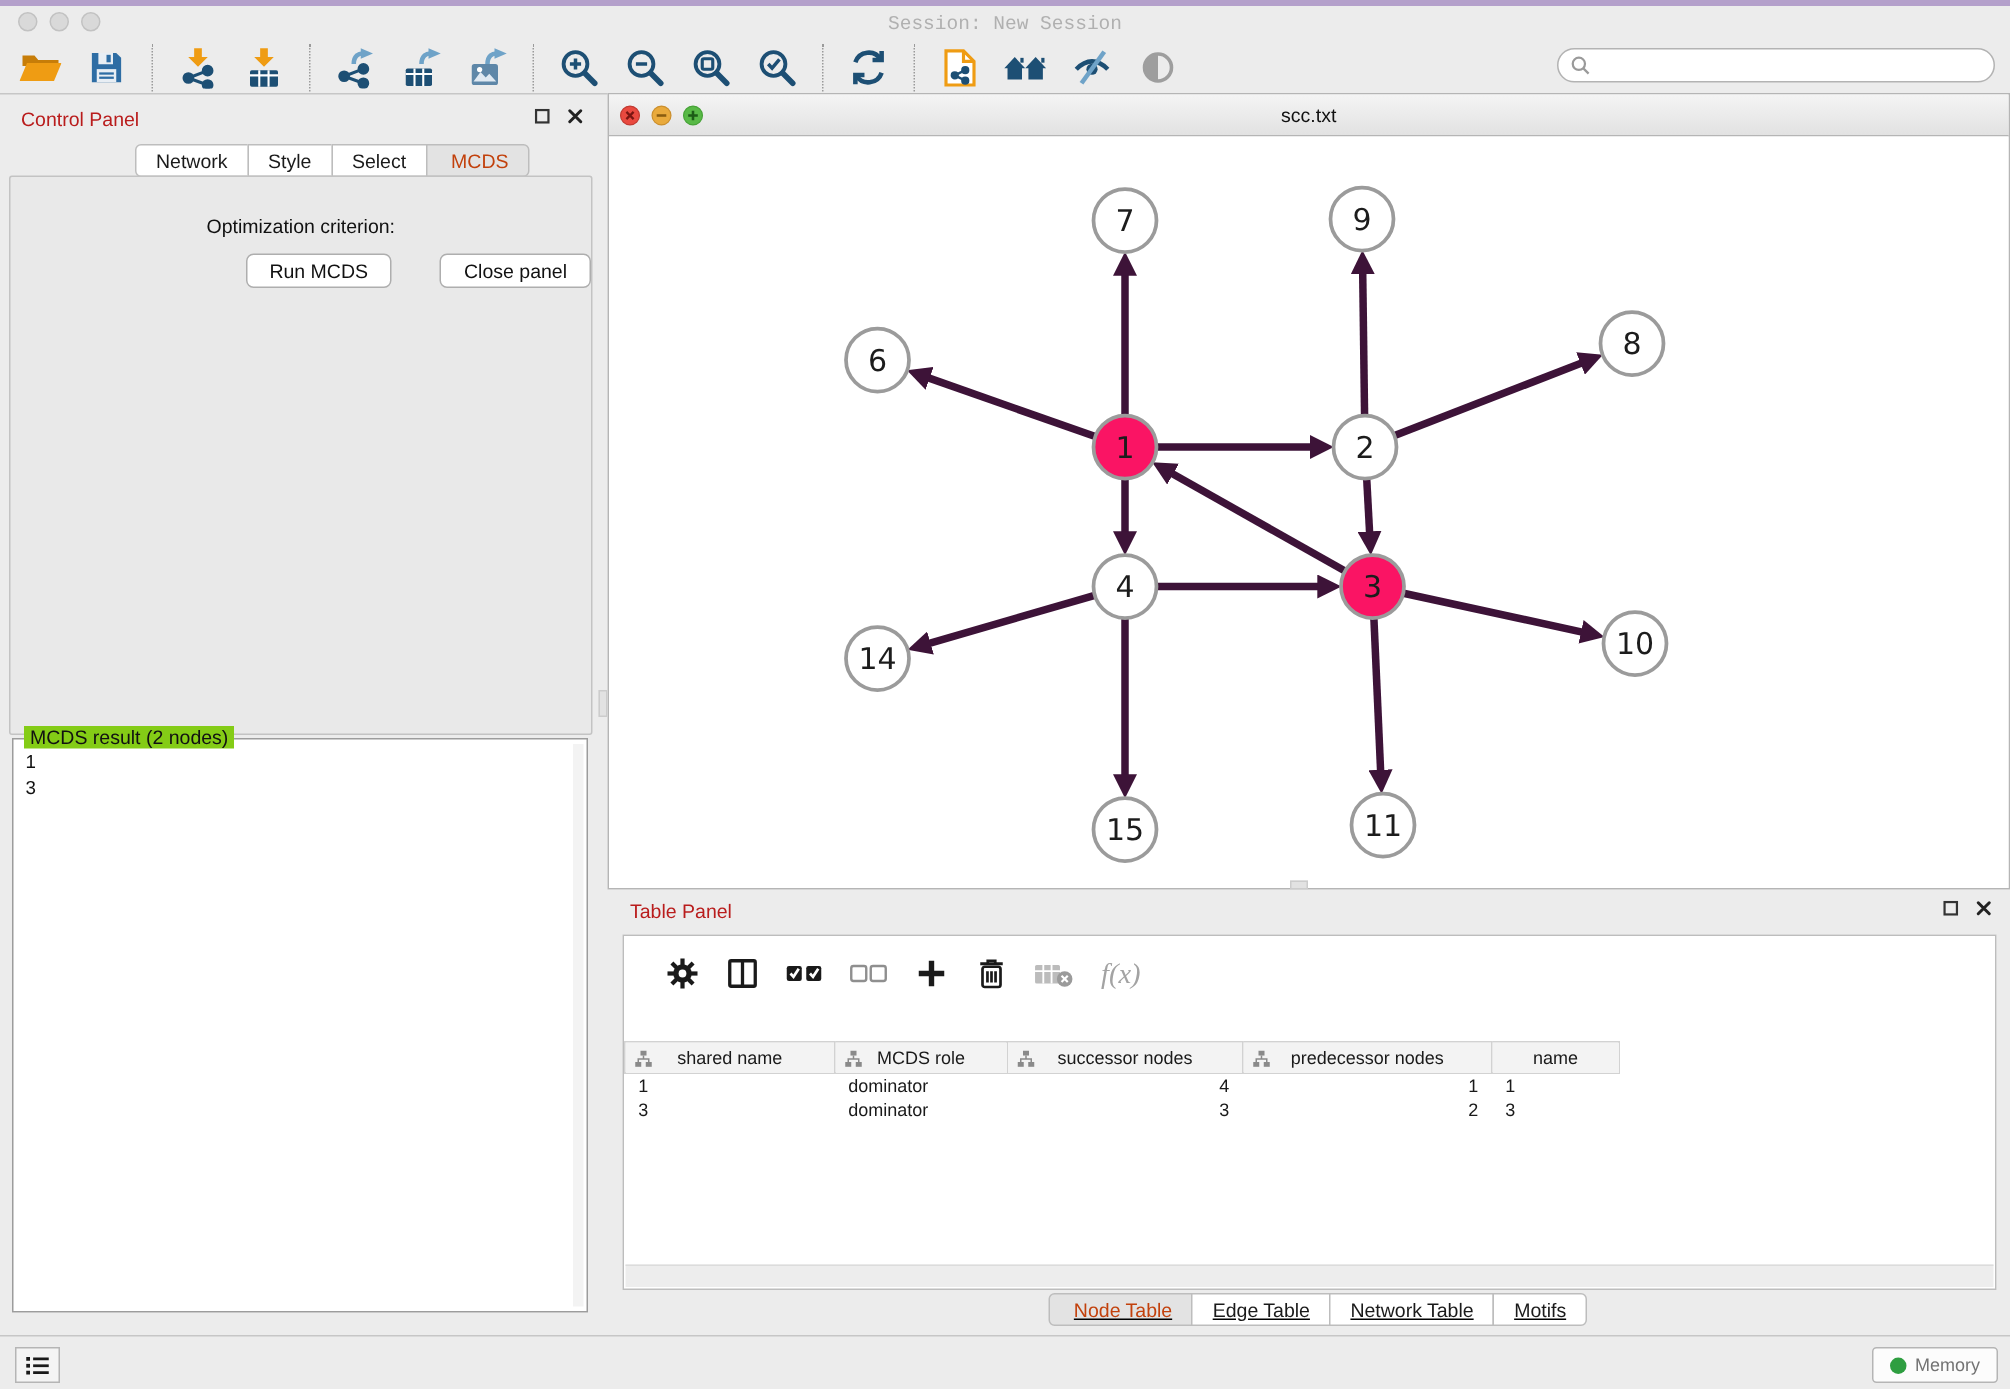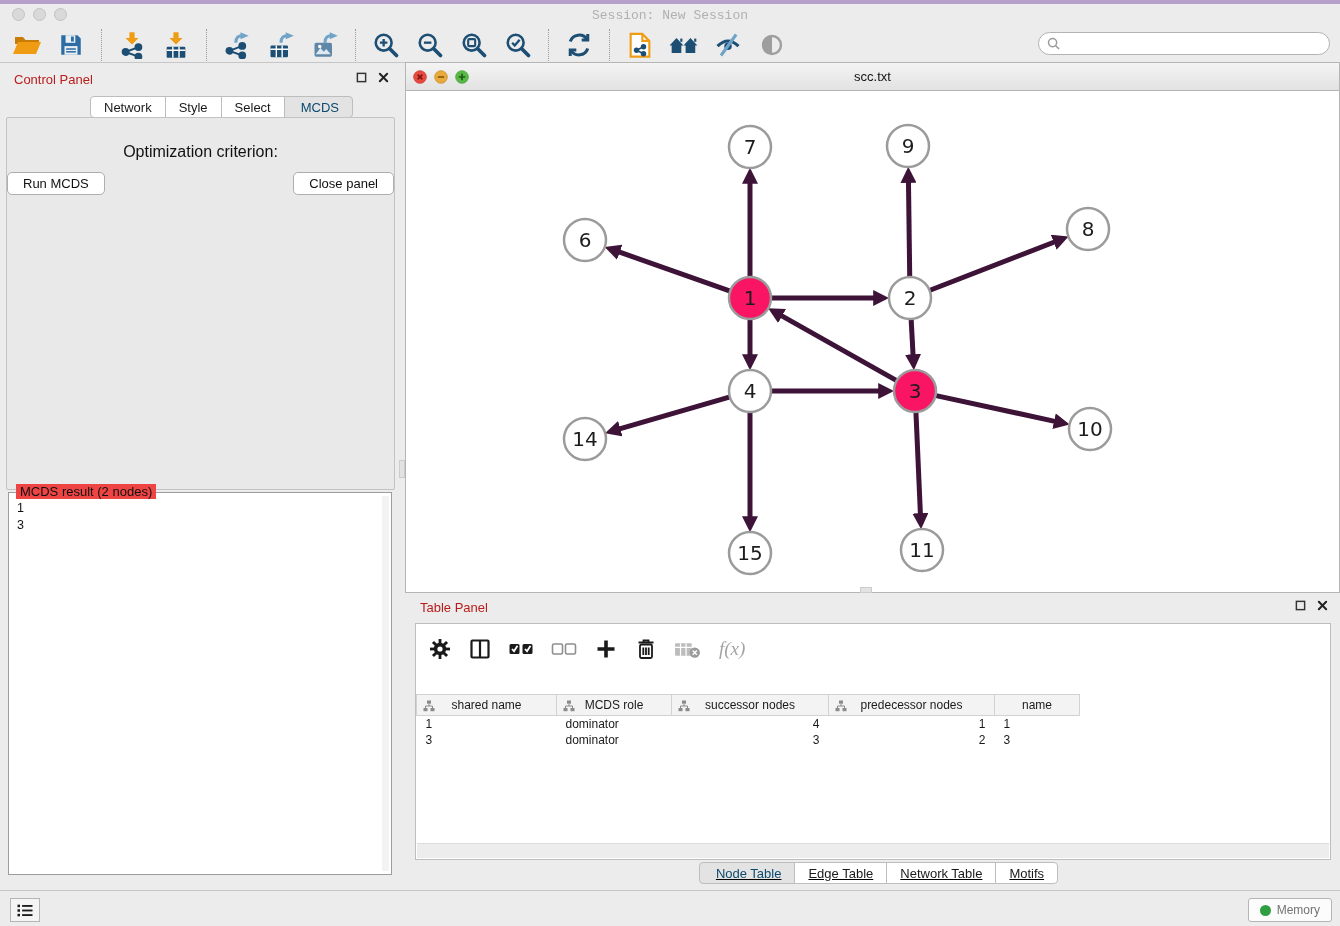--- a/index.html
+++ b/index.html
@@ -25,46 +25,46 @@
 
 
 .control-panel { position:absolute; left:0; top:62px; width:401px; height:828px; }
 .panel-title { font-size:13px; color:#b91c1c; }
 .cp-header { position:absolute; left:14px; top:10px; }
 .panel-controls { position:absolute; right:12px; top:10px; display:flex; gap:11px; align-items:center; }
 .cp-tabs { position:absolute; left:78px; top:34px; display:flex; }
 .seg-tab { height:22px; padding:0 13px; background:#fff; border:1px solid #bdbdbd; margin-left:-1px; font-size:13px; color:#1a1a1a; display:flex; align-items:center; }
 .seg-tab:first-child { border-radius:4px 0 0 4px; margin-left:12px; }
 .seg-tab:last-child { border-radius:0 4px 4px 0; }
-.seg-tab.active { background:#e3e3e3; color:#0c4a6e;padding-left:16px; }
+.seg-tab.active { background:#e3e3e3; color:#c2410c;padding-left:16px; }
 .cp-content { position:absolute; left:6px; top:55px; width:389px; height:373px; background:#e9e9e9; border:1px solid #c3c3c3; border-radius:2px; }
-.opt-label { text-align:center; margin-top:25px; font-size:16px; color:#111; }
+.opt-label { text-align:center; margin-top:25px; font-size:13px; color:#111; }
 .select-box { margin:11px auto 0; width:312px; height:23px; background:#fff; border:1px solid #aeaeae; border-radius:4px; display:flex; align-items:center; padding:0 11px; font-size:13px; color:#111; position:relative; }
 .stepper { position:absolute; right:7px; top:4px; }
-.cp-buttons { display:flex; justify-content:space-between; gap:14px; margin-top:11px; }
+.cp-buttons { display:flex; justify-content:flex-end; gap:32px; margin-top:11px; }
 .mac-btn { height:23px; padding:0 15px; background:#fff; border:1px solid #aeaeae; border-radius:5px; font-size:13px; color:#111; font-family:"Liberation Sans",sans-serif; }
 .result-group { position:absolute; left:8px; top:430px; width:384px; height:383px; background:#fff; border:1px solid #9c9c9c; }
-.result-legend { position:absolute; top:-9px; left:7px; background:#ef4444; padding:0 4px; font-size:13px; color:#111; }
+.result-legend { position:absolute; top:-9px; left:7px; background:#84cc16; padding:0 4px; font-size:13px; color:#111; }
 .result-text { position:absolute; left:3px; top:5px; font-size:12.5px; line-height:17px; white-space:pre; color:#111; padding:2px 5px; }
 .result-scroll { position:absolute; right:2px; top:3px; bottom:3px; width:7px; background:#f3f3f3; }
 
 
 .network-window { position:absolute; left:405px; top:62px; width:935px; height:531px; background:#fff; border:1px solid #b5b5b5; }
 .nw-titlebar { position:relative; height:28px; background:linear-gradient(#f4f4f4,#e2e2e2); border-bottom:1px solid #b5b5b5; }
 .nw-title { text-align:center; line-height:28px; font-size:13px; color:#111; }
 .nw-lights { position:absolute; left:7px; top:7px; display:flex; gap:7px; }
 .nw-canvas { position:absolute; left:0; top:28px; width:933px; height:501px; background:#fff; }
 .splitter-v { position:absolute; left:399px; top:460px; width:6px; height:18px; background:#e2e2e2; border:1px solid #cccccc; }
 .splitter-h { position:absolute; left:860px; top:587px; width:12px; height:6px; background:#e2e2e2; border:1px solid #cccccc; }
 
 
 .table-panel { position:absolute; left:405px; top:597px; width:935px; height:293px; }
 .tp-header { position:absolute; left:15px; top:3px; }
 .tp-body { position:absolute; left:10px; top:26px; width:916px; height:237px; background:#fff; border:1px solid #bdbdbd; }
-.tp-toolbar { height:50px; display:flex; align-items:center; gap:16px; padding-left:12px; }
+.tp-toolbar { height:50px; display:flex; align-items:center; gap:16px; padding-left:27px; }
 .tp-tool { display:flex; align-items:center; justify-content:center; }
 .node-table { border-collapse:collapse; font-size:12px; table-layout:fixed; width:663px;margin-top:20px; }
 .node-table th { background:#f3f3f3; border:1px solid #d2d2d2; font-weight:400; height:21px; color:#1a1a1a; position:relative; text-align:center; }
 .node-table th .th-icon { position:absolute; left:6px; top:5px; }
 .node-table td { height:16px; padding:0 9px; color:#1a1a1a; overflow:hidden; white-space:nowrap; }
 .node-table td.num { text-align:right; }
 .tp-scrollstrip { position:absolute; left:1px; right:1px; bottom:1px; height:15px; background:#ededed; border-top:1px solid #dcdcdc; }
 .tp-tabs { position:absolute; left:0; right:0; top:265px; display:flex; justify-content:center;text-decoration:underline; }
 
 

